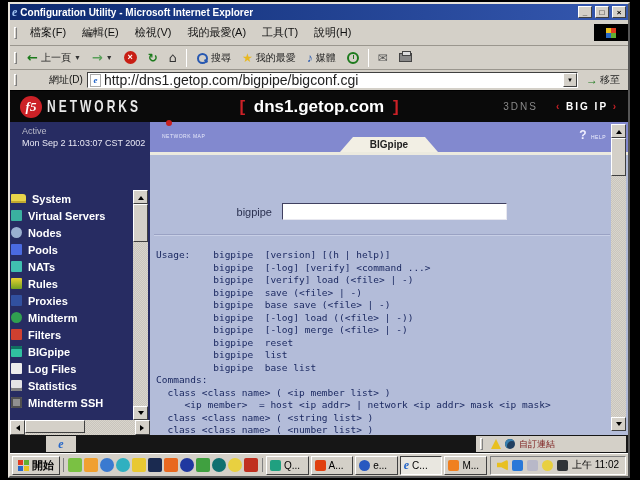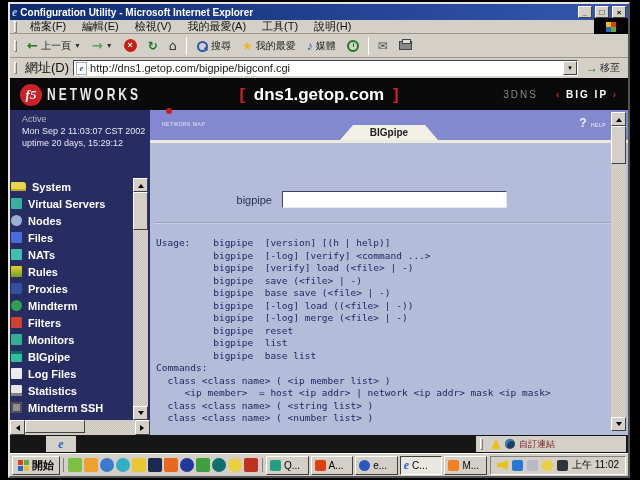--- a/index.html
+++ b/index.html
@@ -13,21 +13,21 @@
   .titlebar { height:16px; background:linear-gradient(90deg,#0d2a70,#3558b0);
               display:flex; align-items:center; padding:0 2px; gap:3px; flex:0 0 auto; }
   .ie-e { color:#9ec2f0; font:bold italic 12px "Liberation Serif",serif; line-height:10px; }
   .title-text { color:#fff; font-size:10px; font-weight:bold; flex:1;
                 white-space:nowrap; overflow:hidden; }
   .winbtn { width:14px; height:12px; background:#d4d0c8; border:1px solid;
             border-color:#fff #404040 #404040 #fff; font:bold 8px "Liberation Sans",sans-serif;
             display:flex; align-items:center; justify-content:center; color:#000; }
 
   
-  .menubar { height:14px; background:#d4d0c8; display:flex; align-items:center;
+  .menubar { height:26px; background:#d4d0c8; display:flex; align-items:center;
              padding-left:4px; gap:2px; border-bottom:1px solid #9a968e; flex:0 0 auto; }
   .grip { width:3px; height:12px; border:1px solid; border-color:#fff #808080 #808080 #fff; margin-right:4px; }
   .menu-item { font-size:11px; color:#111; padding:1px 7px; }
   .throbber { margin-left:auto; width:34px; height:17px; background:#000;
               display:flex; align-items:center; justify-content:center; }
   .throbber i { width:10px; height:10px; display:block;
                 background:conic-gradient(#e03c20 0 25%,#60b030 0 50%,#2868c8 0 75%,#e8c020 0); }
 
   
   .toolbar { height:24px; background:#d4d0c8; display:flex; align-items:center;
@@ -51,27 +51,27 @@
   .ic-media { color:#2858b0; font-size:12px; }
   .ic-hist { width:12px; height:12px; border-radius:50%; border:2px solid #1c7a1c; position:relative; }
   .ic-hist::after { content:""; position:absolute; left:4px; top:1px; width:1px; height:4px; background:#1c7a1c; }
   .ic-mail { color:#555; font-size:12px; }
   .ic-print { width:13px; height:9px; background:#888; border:1px solid #444; position:relative; }
   .ic-print::before { content:""; position:absolute; left:2px; top:-3px; width:7px; height:3px; background:#ddd; border:1px solid #444; }
 
   
   .addressbar { height:20px; background:#d4d0c8; display:flex; align-items:center;
                 padding:0 4px; gap:4px; flex:0 0 auto; }
-  .addr-label { font-size:13px; color:#111; }
+  .addr-label { font-size:10px; color:#111;margin-left:24px; }
   .addr-box { flex:1; height:16px; background:#fff; border:1px solid;
               border-color:#404040 #fff #fff #404040; display:flex; align-items:center;
               padding-left:2px; gap:3px; }
   .addr-fav { width:11px; height:13px; background:#fff; border:1px solid #aaa;
               color:#2868c8; font:bold italic 9px/11px "Liberation Serif",serif; text-align:center; }
-  .addr-url { font-size:11px; color:#222; flex:1; white-space:nowrap; overflow:hidden; }
+  .addr-url { font-size:14px; color:#222; flex:1; white-space:nowrap; overflow:hidden; }
   .addr-drop { width:14px; height:14px; background:#d4d0c8; border:1px solid;
                border-color:#fff #404040 #404040 #fff; font-size:6px; text-align:center; line-height:12px; }
   .go-btn { display:flex; align-items:center; gap:2px; font-size:10px; color:#222; padding:1px 4px; }
   .go-ic { color:#1c7a1c; font-weight:bold; font-size:12px; }
 
   
   .f5header { height:32px; background:#0a0a0a; border-top:1px solid #000; display:flex;
               align-items:center; padding:0 10px; flex:0 0 auto; }
   .f5logo { display:flex; align-items:center; gap:5px; width:170px; }
   .f5ball { width:22px; height:22px; border-radius:50%; background:#cc2127; color:#fff;
@@ -294,62 +294,57 @@
       <span class="lnkbigip"><span class="rbr">‹</span> <span>BIG IP</span> <span class="rbr">›</span></span>
     </span>
   </div>
 
   <div class="main">
 
     <div class="sidebar">
       <div class="sb-status">
         <div class="sb-active">Active</div>
         <div class="sb-line">Mon Sep 2 11:03:07 CST 2002</div>
-        <div class="sb-line">uptime 20 days, 15:29:12</div>
       </div>
       <div class="sb-menu">
         <div class="sb-item">
             <span class="i-folder"></span>
             <span>System</span>
           </div>
         <div class="sb-item">
             <span class="sb-ic i-vs"></span>
             <span>Virtual Servers</span>
           </div>
         <div class="sb-item">
             <span class="sb-ic i-nodes"></span>
             <span>Nodes</span>
           </div>
         <div class="sb-item">
             <span class="sb-ic i-pools"></span>
-            <span>Files</span>
+            <span>Pools</span>
           </div>
         <div class="sb-item">
             <span class="sb-ic i-nats"></span>
             <span>NATs</span>
           </div>
         <div class="sb-item">
             <span class="sb-ic i-rules"></span>
             <span>Rules</span>
           </div>
         <div class="sb-item">
             <span class="sb-ic i-proxies"></span>
             <span>Proxies</span>
           </div>
         <div class="sb-item">
             <span class="sb-ic i-network"></span>
             <span>Mindterm</span>
           </div>
         <div class="sb-item">
             <span class="sb-ic i-filters"></span>
             <span>Filters</span>
-          </div>
-        <div class="sb-item">
-            <span class="sb-ic i-monitors"></span>
-            <span>Monitors</span>
           </div>
         <div class="sb-item">
             <span class="sb-ic i-bigpipe"></span>
             <span>BIGpipe</span>
           </div>
         <div class="sb-item">
             <span class="sb-ic i-log"></span>
             <span>Log Files</span>
           </div>
         <div class="sb-item">

